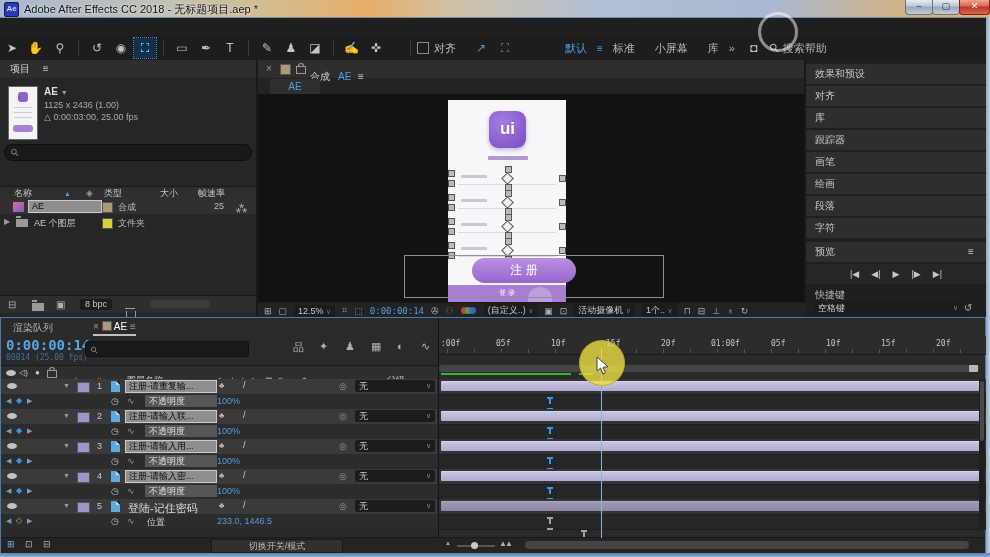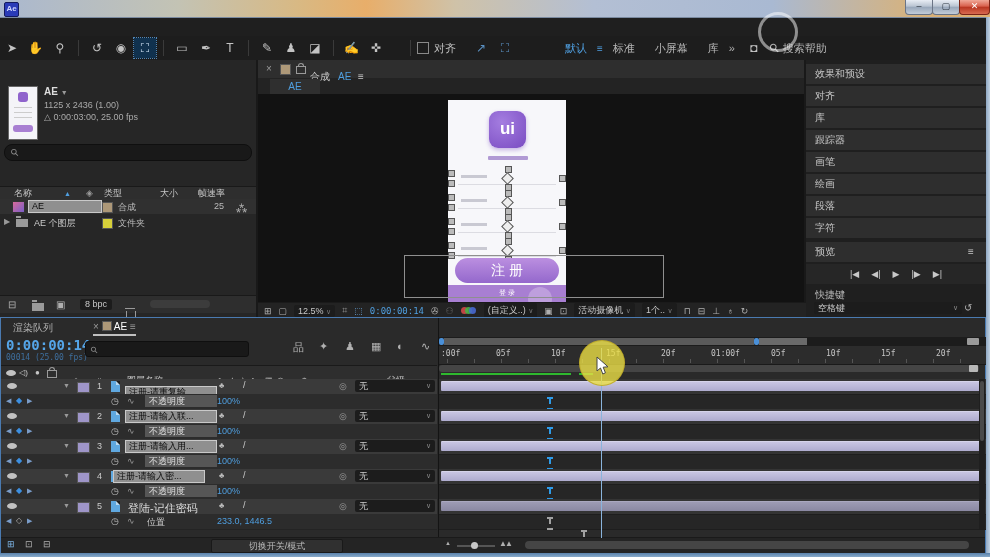--- a/index.html
+++ b/index.html
@@ -70,20 +70,21 @@
   .wmcircle{width:34px;height:34px;border:3px solid rgba(255,255,255,.5);border-radius:50%;}
   .glyph{color:#b0b0b0;}
 </style>
 </head>
 <body>
 
 <div id="app" class="nosel">
 
   <div class="abs titlebar">
     <div class="abs appicon">Ae</div>
+    <div class="abs wtitle">Adobe After Effects CC 2018 - 无标题项目.aep *</div>
     <div class="abs winbtn" style="left:905px;width:26px;">–</div>
     <div class="abs winbtn" style="left:932px;width:26px;">▢</div>
     <div class="abs winbtn close" style="left:959px;width:29px;">✕</div>
   </div>
 
 
   <div class="abs toolbar">
     <div class="tool">➤</div>
     <div class="tool">✋</div>
     <div class="tool">⚲</div>
@@ -116,20 +117,24 @@
     <span class="tool" style="margin-left:8px;">◘</span>
     <span class="glyph" style="font-size:12px;transform:rotate(-45deg);margin:0 4px;">⚲</span>
     <span style="color:#b4b4b4;">搜索帮助</span>
   </div>
 
   <div class="abs" style="left:758px;top:12px;display:flex;align-items:center;gap:8px;z-index:60;pointer-events:none;">
     <div class="wmcircle"></div>
   </div>
 
   <div class="abs" style="left:0;top:60px;width:256px;height:257px;background:#262626;border-right:2px solid #191919;">
+    <div class="abs phead" style="left:0;top:0;width:100%;height:18px;line-height:18px;">
+      <span style="margin-left:10px;color:#d8d8d8;">项目</span>
+      <span style="margin-left:10px;">≡</span>
+    </div>
 
     <div class="abs" style="left:8px;top:26px;width:28px;height:52px;background:#f4f4f8;border:1px solid #666;">
       <div class="abs" style="left:9px;top:5px;width:10px;height:10px;border-radius:3px;background:#8f63cc;"></div>
       <div class="abs" style="left:5px;top:20px;width:18px;height:1px;background:#ccc;"></div>
       <div class="abs" style="left:5px;top:25px;width:18px;height:1px;background:#ccc;"></div>
       <div class="abs" style="left:5px;top:30px;width:18px;height:1px;background:#ccc;"></div>
       <div class="abs" style="left:4px;top:38px;width:20px;height:7px;border-radius:3px;background:#a87fd2;"></div>
     </div>
     <div class="abs" style="left:44px;top:26px;font-weight:bold;color:#ddd;font-size:10px;">
       <span>AE</span> <span style="font-size:7px;color:#999;">▼</span>
@@ -230,21 +235,21 @@
           <div class="abs" style="left:10px;top:18px;width:98px;height:1px;background:#dcdce2;"></div>
           <div class="abs" style="left:13px;top:9px;width:26px;height:3px;background:#c9c9d2;"></div>
           <div class="abs" style="left:0;top:4px;width:5px;height:5px;background:#bbb;border:1px solid #555;"></div>
           <div class="abs" style="left:0;top:14px;width:5px;height:5px;background:#bbb;border:1px solid #555;"></div>
           <div class="abs" style="left:57px;top:0px;width:5px;height:5px;background:#bbb;border:1px solid #555;"></div>
           <div class="abs" style="left:55px;top:8px;width:7px;height:7px;background:#eee;border:1px solid #555;transform:rotate(45deg);"></div>
           <div class="abs" style="left:57px;top:18px;width:5px;height:5px;background:#bbb;border:1px solid #555;"></div>
           <div class="abs" style="left:111px;top:9px;width:5px;height:5px;background:#bbb;border:1px solid #555;"></div>
         </div>
 
-        <div class="abs" style="left:7px;top:158px;width:104px;height:25px;border-radius:13px;background:linear-gradient(#bb8fe0,#9468cc);color:#fff;font-size:14px;text-align:center;line-height:25px;"><span>注 册</span></div>
+        <div class="abs" style="left:24px;top:158px;width:104px;height:25px;border-radius:13px;background:linear-gradient(#bb8fe0,#9468cc);color:#fff;font-size:12px;text-align:center;line-height:25px;"><span>注 册</span></div>
         <div class="abs" style="left:0;top:185px;width:118px;height:17px;background:#a87fd2;overflow:hidden;">
           <div class="abs" style="left:80px;top:2px;width:24px;height:24px;border-radius:50%;background:rgba(255,255,255,.25);"></div>
           <div class="abs" style="left:0;top:0;width:118px;text-align:center;color:#fff;font-size:7px;line-height:16px;">登 录</div>
         </div>
       </div>
 
       <div class="abs" style="left:146px;top:161px;width:258px;height:41px;border:1px solid #8f8f8f;"></div>
     </div>
 
     <div class="abs" style="left:0;top:242px;width:546px;height:15px;background:#232323;border-top:1px solid #1a1a1a;display:flex;align-items:center;gap:7px;padding-left:6px;font-size:9px;color:#b4b4b4;">
@@ -341,21 +346,21 @@
       <span class="abs" style="left:300px;">⊕</span>
       <span class="abs" style="left:386px;font-size:9px;">父级</span>
     </div>
 
     <div class="abs tl-layerrow" style="left:0;top:61px;width:436px;height:15px;">
       <div class="abs eye" style="left:6px;top:4px;"></div>
       <span class="abs" style="left:62px;top:3px;font-size:7px;color:#999;">▼</span>
       <div class="abs swatch" style="left:76px;top:3px;width:11px;height:9px;background:#9e95c8;"></div>
       <span class="abs" style="left:96px;top:2px;font-size:9px;color:#ccc;">1</span>
       <div class="abs fileico" style="left:110px;top:2px;"></div>
-      <div class="abs namechip" style="left:124px;top:7px;width:84px;text-decoration:underline;">注册-请重复输...</div>
+      <div class="abs namechip" style="left:124px;top:1px;width:84px;">注册-请重复输...</div>
       <span class="abs" style="left:218px;top:2px;font-size:8px;color:#bbb;">♣</span>
       <span class="abs" style="left:242px;top:1px;font-size:9px;color:#ccc;">/</span>
       <span class="abs" style="left:338px;top:2px;font-size:9px;color:#999;">◎</span>
       <div class="abs dd" style="left:354px;top:1px;width:72px;"><span>无</span><span class="car">∨</span></div>
     </div>
 
     <div class="abs tl-proprow" style="left:0;top:76px;width:436px;height:15px;">
       <span class="abs" style="left:5px;top:3px;font-size:7px;color:#7a9cc8;">◀</span>
       <span class="abs" style="left:15px;top:2px;font-size:8px;color:#3d8fe0;">◆</span>
       <span class="abs" style="left:26px;top:3px;font-size:7px;color:#7a9cc8;">▶</span>
@@ -410,21 +415,21 @@
       <div class="abs propchip" style="left:144px;top:1px;width:64px;">不透明度</div>
       <span class="abs blue" style="left:216px;top:2px;font-size:9px;">100%</span>
     </div>
 
     <div class="abs tl-layerrow" style="left:0;top:151px;width:436px;height:15px;">
       <div class="abs eye" style="left:6px;top:4px;"></div>
       <span class="abs" style="left:62px;top:3px;font-size:7px;color:#999;">▼</span>
       <div class="abs swatch" style="left:76px;top:3px;width:11px;height:9px;background:#9e95c8;"></div>
       <span class="abs" style="left:96px;top:2px;font-size:9px;color:#ccc;">4</span>
       <div class="abs fileico" style="left:110px;top:2px;"></div>
-      <div class="abs namechip" style="left:112px;top:1px;width:84px;">注册-请输入密...</div>
+      <div class="abs namechip" style="left:124px;top:1px;width:84px;">注册-请输入密...</div>
       <span class="abs" style="left:218px;top:2px;font-size:8px;color:#bbb;">♣</span>
       <span class="abs" style="left:242px;top:1px;font-size:9px;color:#ccc;">/</span>
       <span class="abs" style="left:338px;top:2px;font-size:9px;color:#999;">◎</span>
       <div class="abs dd" style="left:354px;top:1px;width:72px;"><span>无</span><span class="car">∨</span></div>
     </div>
 
     <div class="abs tl-proprow" style="left:0;top:166px;width:436px;height:15px;">
       <span class="abs" style="left:5px;top:3px;font-size:7px;color:#7a9cc8;">◀</span>
       <span class="abs" style="left:15px;top:2px;font-size:8px;color:#3d8fe0;">◆</span>
       <span class="abs" style="left:26px;top:3px;font-size:7px;color:#7a9cc8;">▶</span>
@@ -460,21 +465,21 @@
     <div class="abs" style="left:437px;top:0;width:1px;height:234px;background:#141414;"></div>
 
     <div class="abs" style="left:438px;top:19px;width:548px;height:9px;background:#1c1c1c;">
       <div class="abs" style="left:0;top:1px;width:5px;height:7px;background:#4a90d9;border-radius:2px;"></div>
       <div class="abs" style="left:5px;top:1px;width:310px;height:7px;background:#5a5a5a;"></div>
       <div class="abs" style="left:315px;top:1px;width:5px;height:7px;background:#4a90d9;border-radius:2px;"></div>
       <div class="abs" style="left:320px;top:1px;width:48px;height:7px;background:#6a6a6a;"></div>
       <div class="abs" style="left:528px;top:1px;width:12px;height:7px;background:#9a9a9a;border-radius:1px;"></div>
     </div>
 
-    <div class="abs" style="left:438px;top:28px;width:548px;height:18px;background:#2c2c2c;border-bottom:1px solid #1a1a1a;">
+    <div class="abs" style="left:438px;top:18px;width:548px;height:18px;background:#2c2c2c;border-bottom:1px solid #1a1a1a;">
       <span class="abs tick" style="left:2px;top:3px;">:00f</span>
       <span class="abs tick" style="left:57px;top:3px;">05f</span>
       <span class="abs tick" style="left:112px;top:3px;">10f</span>
       <span class="abs tick" style="left:167px;top:3px;">15f</span>
       <span class="abs tick" style="left:222px;top:3px;">20f</span>
       <span class="abs tick" style="left:272px;top:3px;">01:00f</span>
       <span class="abs tick" style="left:332px;top:3px;">05f</span>
       <span class="abs tick" style="left:387px;top:3px;">10f</span>
       <span class="abs tick" style="left:442px;top:3px;">15f</span>
       <span class="abs tick" style="left:497px;top:3px;">20f</span>

